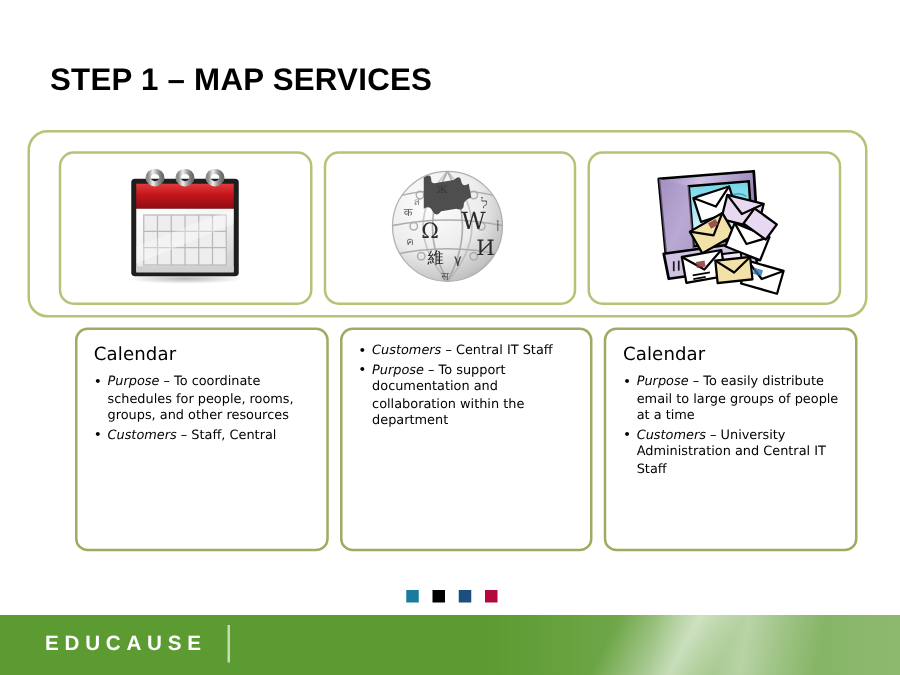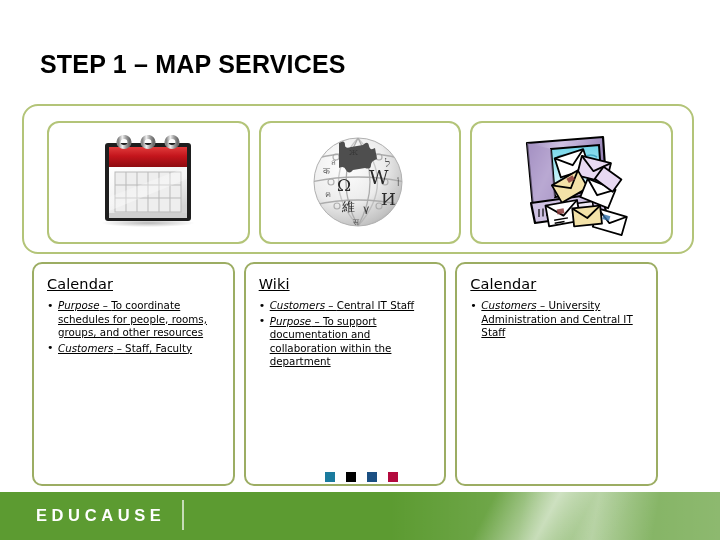--- a/index.html
+++ b/index.html
@@ -59,27 +59,26 @@
     background: #ffffff;
     display: flex;
     align-items: center;
     justify-content: center;
     overflow: hidden;
   }
 
   
   .text-row {
     position: absolute;
-    left: 32px;
+    left: 60px;
     top: 262px;
     width: 626px;
-    height: 224px;
+    height: 179px;
     display: flex;
     gap: 9px;
-    text-decoration: underline;
   }
   .text-card {
     flex: 1 1 0;
     border: 2px solid #9cad63;
     border-radius: 10px;
     box-sizing: border-box;
     background: #ffffff;
     padding: 10px 12px 8px 13px;
     overflow: hidden;
   }
@@ -407,35 +406,35 @@
     </div>
   </div>
 </div>
 
 <div class="text-row">
 
   <div class="text-card">
     <div class="card-heading">Calendar</div>
     <ul class="bullets">
       <li><em>Purpose</em><span> – </span><span>To coordinate schedules for people, rooms, groups, and other resources</span></li>
-      <li><em>Customers</em><span> – </span><span>Staff, Faculty</span></li>
+      <li><em>Customers</em><span> – </span><span>Staff, Central</span></li>
     </ul>
   </div>
 
   <div class="text-card">
-    <div class="card-heading">Wiki</div>
     <ul class="bullets">
       <li><em>Customers</em><span> – </span><span>Central IT Staff</span></li>
       <li><em>Purpose</em><span> – </span><span>To support documentation and collaboration within the department</span></li>
     </ul>
   </div>
 
   <div class="text-card">
     <div class="card-heading">Calendar</div>
     <ul class="bullets">
+      <li><em>Purpose</em><span> – </span><span>To easily distribute email to large groups of people at a time</span></li>
       <li><em>Customers</em><span> – </span><span>University Administration and Central IT Staff</span></li>
     </ul>
   </div>
 </div>
 
 <div class="squares">
   <div class="sq" style="background:#1b7b9e"></div>
   <div class="sq" style="background:#000000"></div>
   <div class="sq" style="background:#1b4f82"></div>
   <div class="sq" style="background:#b30a3e"></div>

